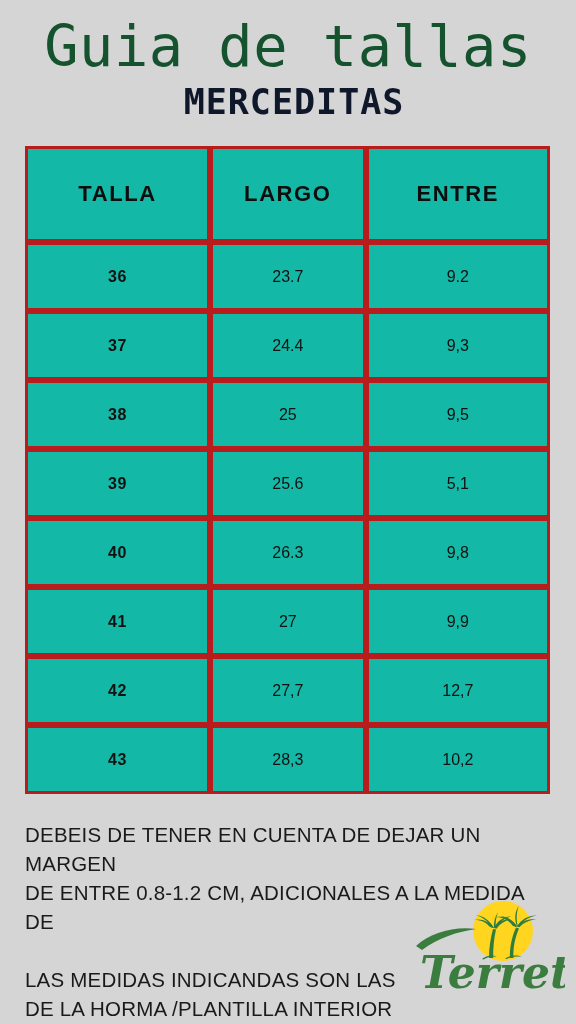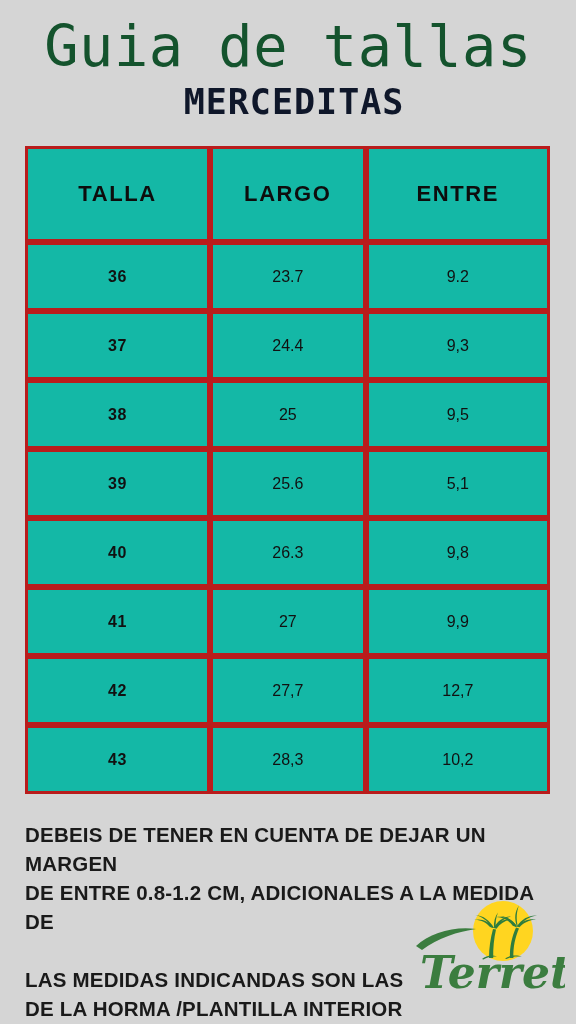--- a/index.html
+++ b/index.html
@@ -85,21 +85,20 @@
     left: 25px;
     top: 820px;
     width: 520px;
   }
   .note-p {
     font-size: 20.5px;
     line-height: 29px;
     color: #1a1a1a;
     letter-spacing: 0.2px;
     margin: 0;
-    font-weight: bold;
   }
   .note-p + .note-p {
     margin-top: 29px;
   }
   .note-line { display: block; }
 
   
   .logo {
     position: absolute;
     left: 410px;

